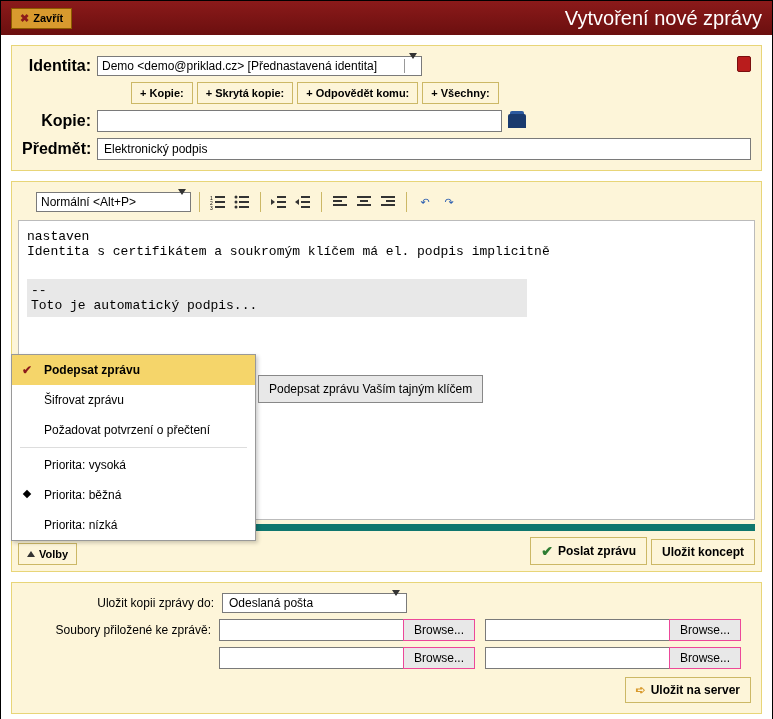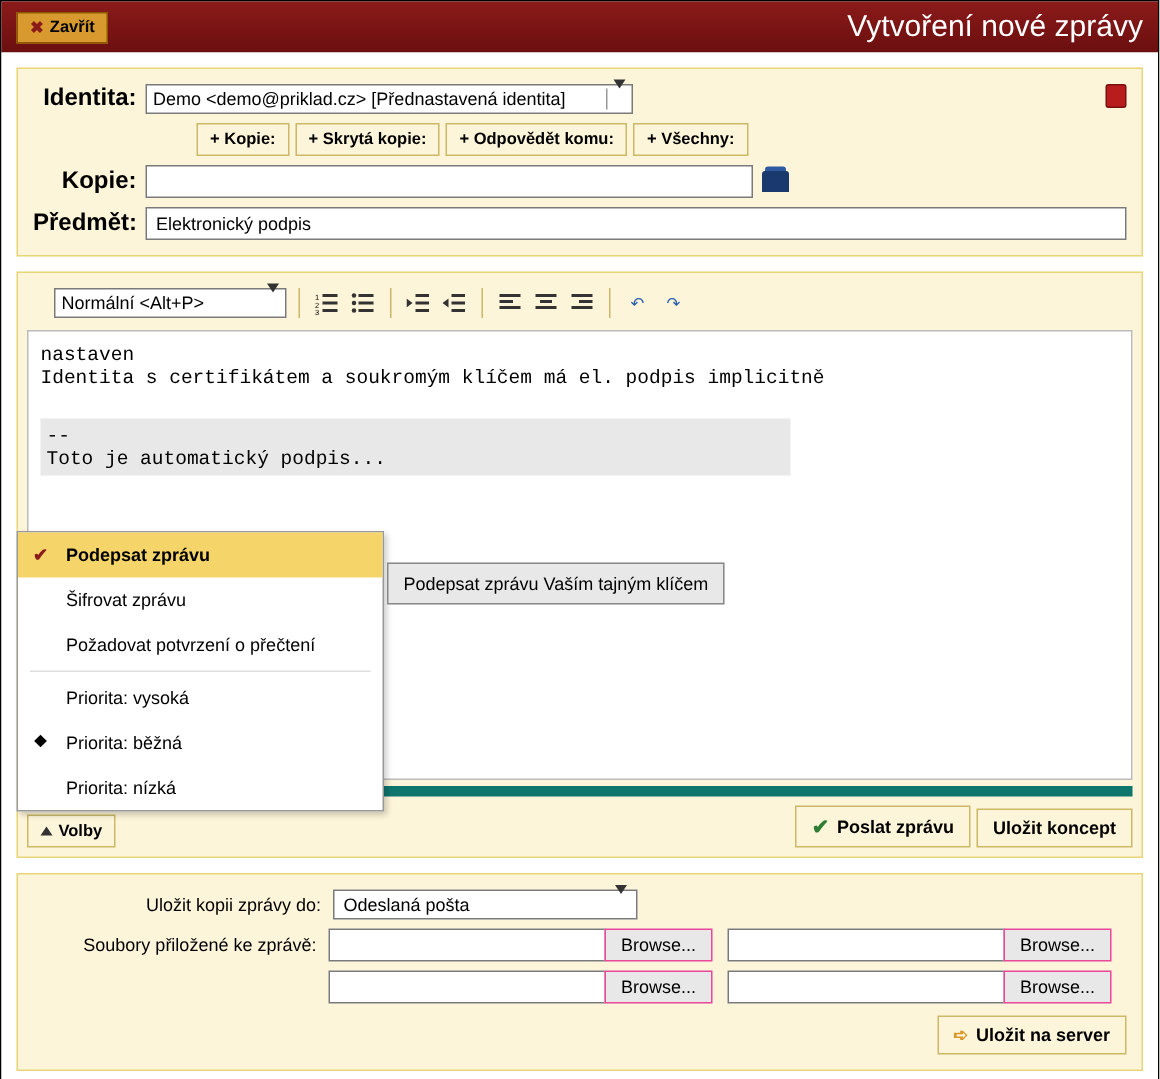--- a/index.html
+++ b/index.html
@@ -39,21 +39,21 @@
 .menu-sep { height: 1px; background: #ddd; margin: 2px 8px; }
 .tooltip { position: absolute; left: 246px; bottom: 168px; background: #e8e8e8; border: 1px solid #888; padding: 6px 10px; font-size: 12px; z-index: 11; white-space: nowrap; }
 .bottom-bar { display: flex; align-items: flex-end; padding: 6px 0 0 0; border-top: 7px solid #0f766e; margin-top: 4px; }
 .volby-btn { background: #fdf5d9; border: 1px solid #ccb866; padding: 4px 8px; font-size: 11px; font-weight: bold; cursor: pointer; display: flex; align-items: center; gap: 4px; }
 .spacer { flex: 1; }
 .action-btn { background: #fdf5d9; border: 1px solid #ccb866; padding: 5px 10px; font-size: 12px; font-weight: bold; cursor: pointer; display: flex; align-items: center; gap: 5px; margin-left: 4px; }
 .check-icon { color: #2e7d32; font-weight: bold; font-size: 14px; }
 .attach-section { background: #fdf5d9; border: 1px solid #e8d578; padding: 10px; }
 .attach-row { display: flex; align-items: center; margin-bottom: 6px; }
 .attach-label { width: 200px; text-align: right; padding-right: 8px; font-size: 12px; }
-.folder-select { width: 203px; border: 1px solid #7a7a7a; background: #fff; padding: 2px 6px; font-size: 12px; display: flex; justify-content: space-between; }
+.folder-select { width: 185px; border: 1px solid #7a7a7a; background: #fff; padding: 2px 6px; font-size: 12px; display: flex; justify-content: space-between; }
 .file-input { width: 185px; border: 1px solid #7a7a7a; background: #fff; height: 22px; }
 .browse-btn { background: #e8e8e8; border: 1px solid #ec4899; padding: 3px 10px; font-size: 12px; cursor: pointer; margin-left: -1px; }
 .file-group { display: flex; margin-right: 10px; }
 .save-server { display: flex; justify-content: flex-end; margin-top: 8px; }
 .save-server-btn { background: #fdf5d9; border: 1px solid #ccb866; padding: 5px 10px; font-size: 12px; font-weight: bold; cursor: pointer; display: flex; align-items: center; gap: 5px; }
 .arrow-icon { color: #d89a2e; font-weight: bold; }
 .footer { background: linear-gradient(to bottom, #8b1a1a, #6b0f0f); color: #fff; height: 22px; display: flex; align-items: center; padding: 0 10px; font-size: 11px; }
 .triangle-up { width: 0; height: 0; border-left: 4px solid transparent; border-right: 4px solid transparent; border-bottom: 6px solid #333; }
 .triangle-down { width: 0; height: 0; border-left: 4px solid transparent; border-right: 4px solid transparent; border-top: 6px solid #333; }
 </style>

